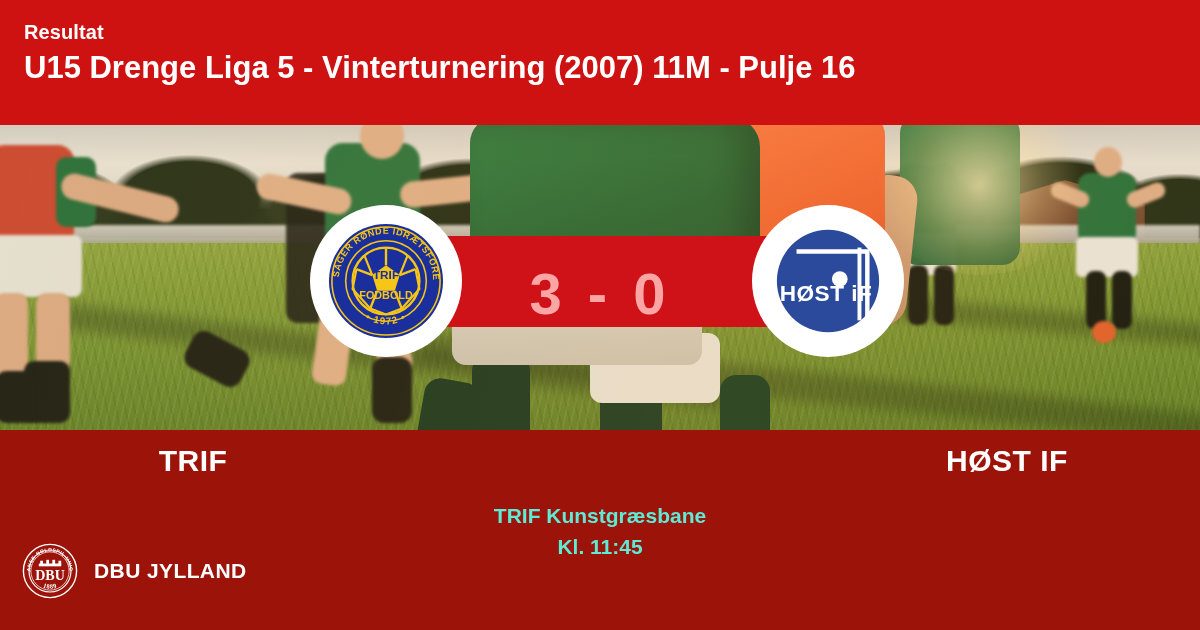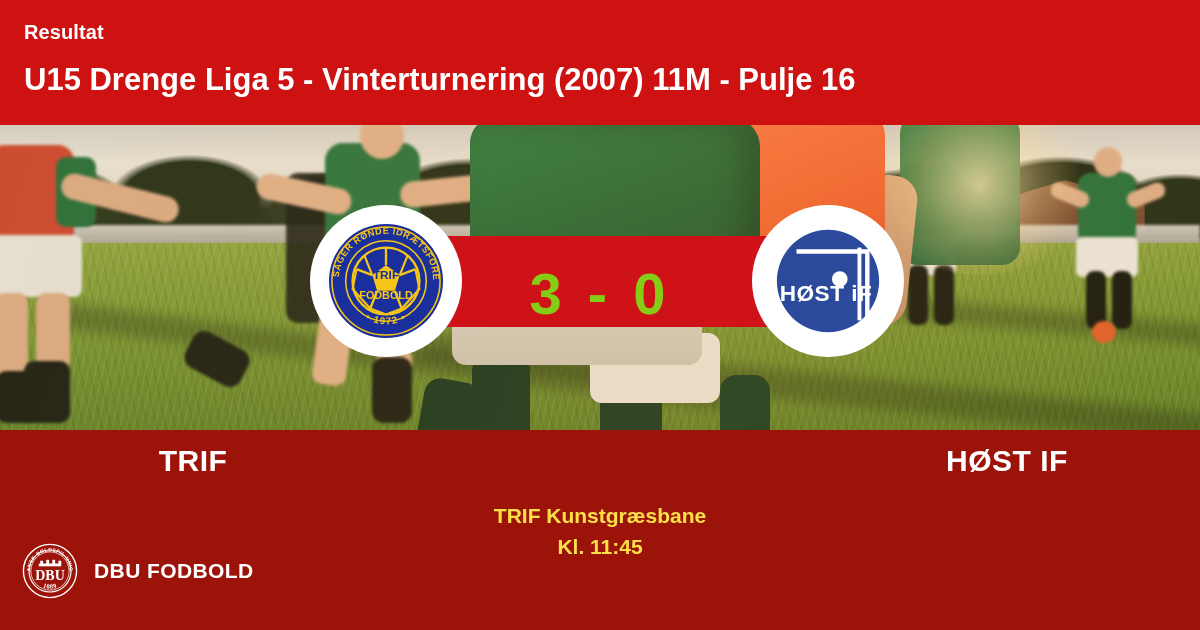--- a/index.html
+++ b/index.html
@@ -34,21 +34,21 @@
     font-size: 20px;
     font-weight: bold;
     letter-spacing: 0.1px;
     line-height: 24px;
   }
   #headline {
     color: #ffffff;
     font-size: 31px;
     font-weight: bold;
     line-height: 40px;
-    margin-top: 16px;
+    margin-top: 4px;
     white-space: nowrap;
   }
 
   
   #photo {
     position: absolute;
     left: 0; top: 125px;
     width: 1200px;
     height: 305px;
     overflow: hidden;
@@ -225,21 +225,21 @@
     left: 385px; top: 236px;
     width: 430px; height: 91px;
     background: #ce1218;
     z-index: 5;
   }
   #scoretext {
     position: absolute;
     left: 385px; top: 236px;
     width: 430px; height: 115px;
     z-index: 7;
-    color: #84cc16;
+    color: #fca5a5;
     font-size: 58px;
     font-weight: bold;
     display: flex;
     align-items: center;
     justify-content: center;
     letter-spacing: 5px;
     text-align: right;
   }
 
   .crestwrap {
@@ -278,21 +278,21 @@
 
   
   #info {
     position: absolute;
     left: 0; top: 500px;
     width: 1200px;
     text-align: center;
     z-index: 4;
   }
   #info div {
-    color: #fde047;
+    color: #5eead4;
     font-size: 21px;
     font-weight: bold;
     line-height: 31px;
     text-align: center;
   }
 
   
   #footer {
     position: absolute;
     left: 22px; top: 543px;
@@ -445,16 +445,16 @@
         <path id="dbuTop" d="M 18,60 A 42,42 0 0 1 102,60"></path>
         <path id="dbuBot" d="M 22,60 A 38,38 0 0 0 98,60"></path>
       </defs>
       <text fill="#ffffff" font-family="'Liberation Sans',sans-serif" font-size="10.5" font-weight="bold" letter-spacing="1">
         <textPath href="#dbuTop" startOffset="50%" text-anchor="middle">DANSK BOLDSPIL-UNION</textPath>
       </text>
       <text fill="#ffffff" font-family="'Liberation Serif',serif" font-size="14" font-weight="bold" letter-spacing="1">
         <textPath href="#dbuBot" startOffset="50%" text-anchor="middle">1889</textPath>
       </text>
     </svg>
-    <div id="dbu-label">DBU FODBOLD</div>
+    <div id="dbu-label">DBU JYLLAND</div>
   </div>
 
 </div>
 
 </body></html>

